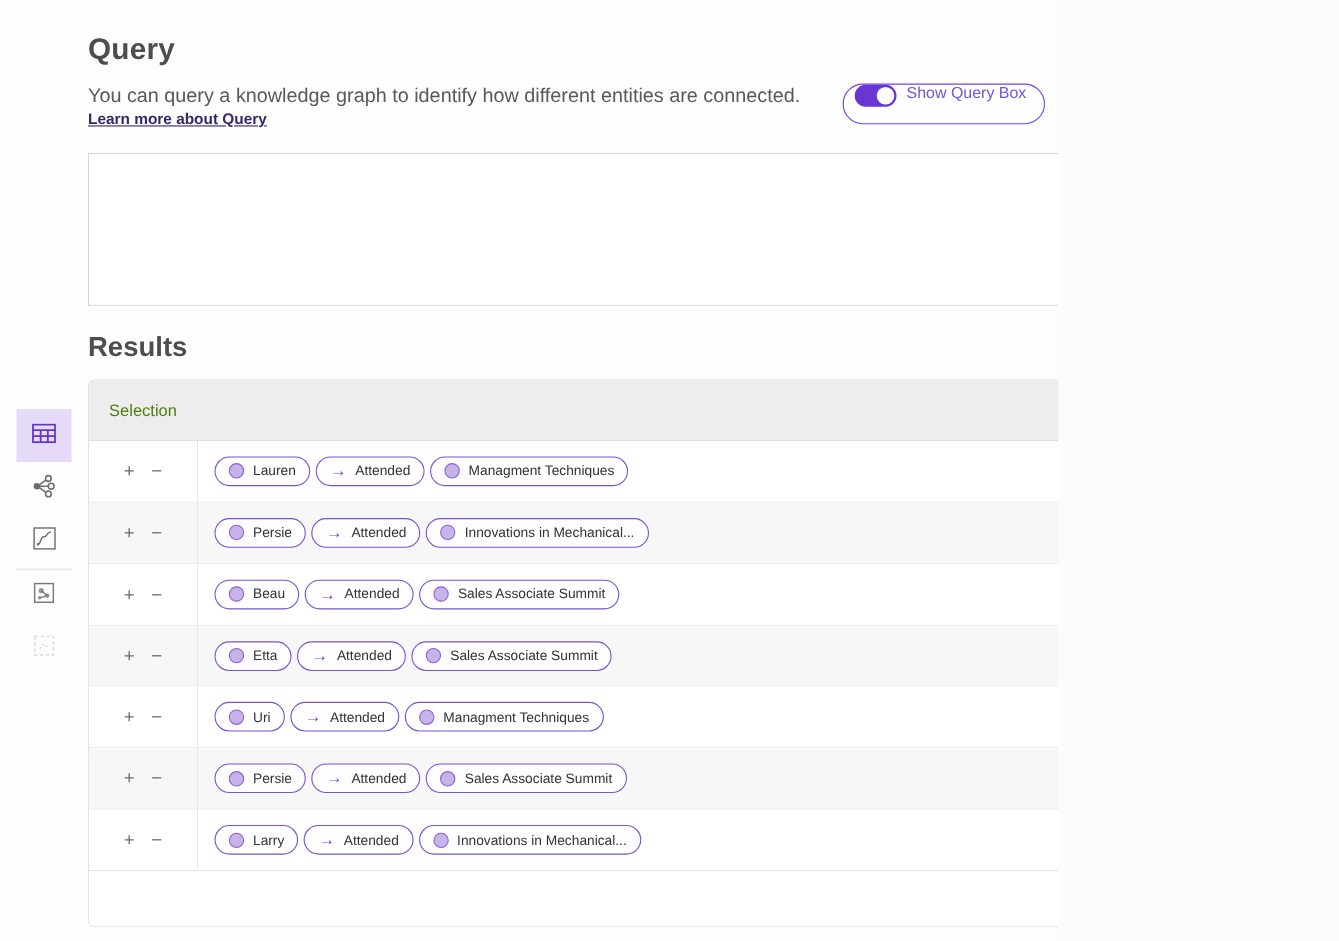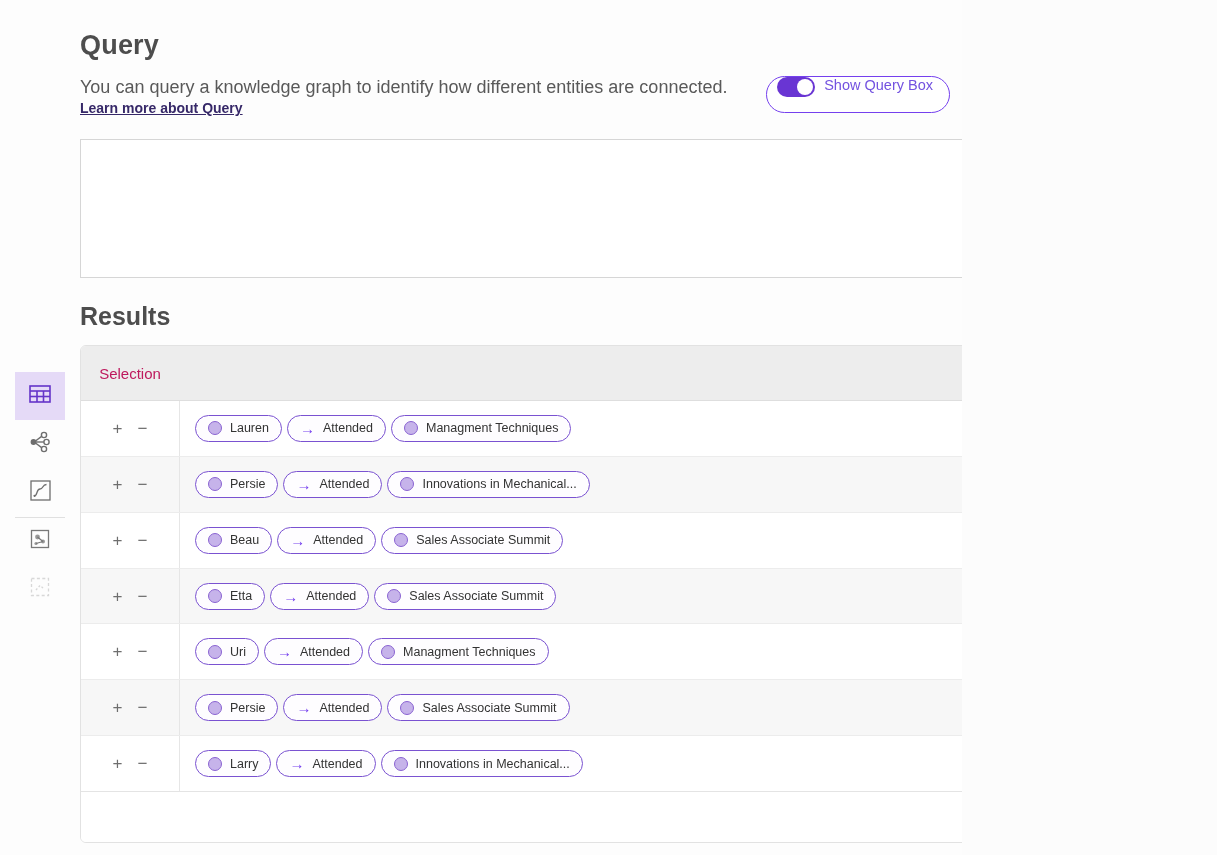--- a/index.html
+++ b/index.html
@@ -28,21 +28,21 @@
     color:#b3a1e0; font-size:11px; font-family:inherit; cursor:pointer; }
   .btn-run { width:48px; height:31px; background:#6434c9; border:none; border-radius:3px;
     color:#fff; font-size:14.5px; font-family:inherit; cursor:pointer; }
 
   
   .results-title { position:absolute; left:80px; top:302px; font-size:25px; font-weight:700; color:#4d4d4d; }
 
   .results-table { position:absolute; left:80px; top:345px; width:1125px; height:498px; background:#fff;
     border:1px solid #e2e2e2; border-radius:6px; overflow:hidden; display:flex; flex-direction:column; }
   .thead { height:55px; flex:none; background:#ededed; display:flex; align-items:center;
-    font-size:15px; color:#be185d; border-bottom:1px solid #dedede; }
+    font-size:15px; color:#4d7c0f; border-bottom:1px solid #dedede; }
   .th-sel { width:98px; flex:none; text-align:center; }
   .th-val { flex:1; padding-left:15px; border-left:1px solid #dcdcdc; height:100%; display:flex; align-items:center; }
 
   .tbody { height:390px; flex:none; display:flex; flex-direction:column; overflow:hidden; position:relative; }
   .trow { flex:1; display:flex; align-items:stretch; background:#fff; border-bottom:1px solid #ececec; }
   .trow:nth-child(even) { background:#f7f7f7; }
   .trow:last-child { border-bottom:none; }
   .cell-sel { width:98px; flex:none; display:flex; align-items:center; justify-content:center; gap:11px; }
   .rowbtn { background:none; border:none; font-size:17px; color:#6e6e6e; cursor:pointer; font-family:inherit; line-height:1; padding:2px; }
   .cell-val { flex:1; display:flex; align-items:center; gap:5px; padding-left:15px; border-left:1px solid #e6e6e6; }

